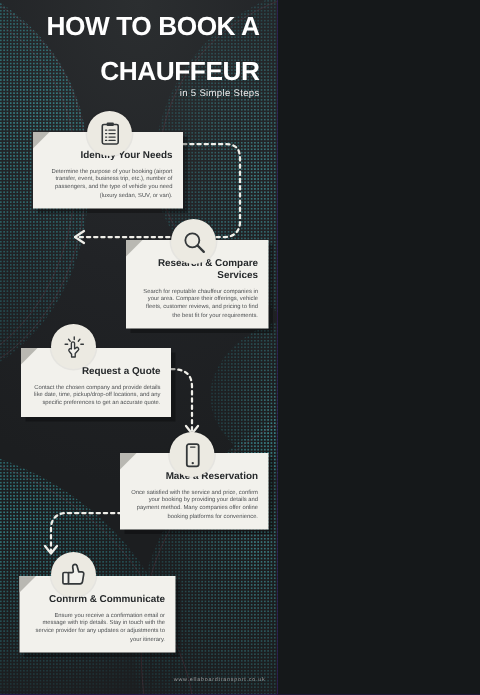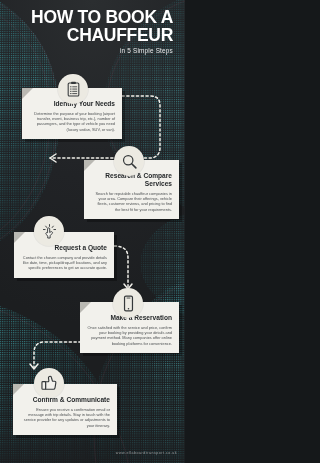--- a/index.html
+++ b/index.html
@@ -28,21 +28,21 @@
     z-index:6;
   }
   .title{
     color:#ffffff;
     font-size:17.5px;
     line-height:18px;
     font-weight:bold;
     letter-spacing:-0.3px;
     margin:0;
   }
-  .title .l2{display:block;}
+  .title .l2{display:block;margin-top:12px;}
   .subtitle{
     color:#e9ebec;
     font-size:6.4px;
     letter-spacing:0.2px;
     margin-top:3px;
   }
   
   .connect-svg{position:absolute; inset:0; width:185px; height:463px; z-index:4;}
   
   .card{

